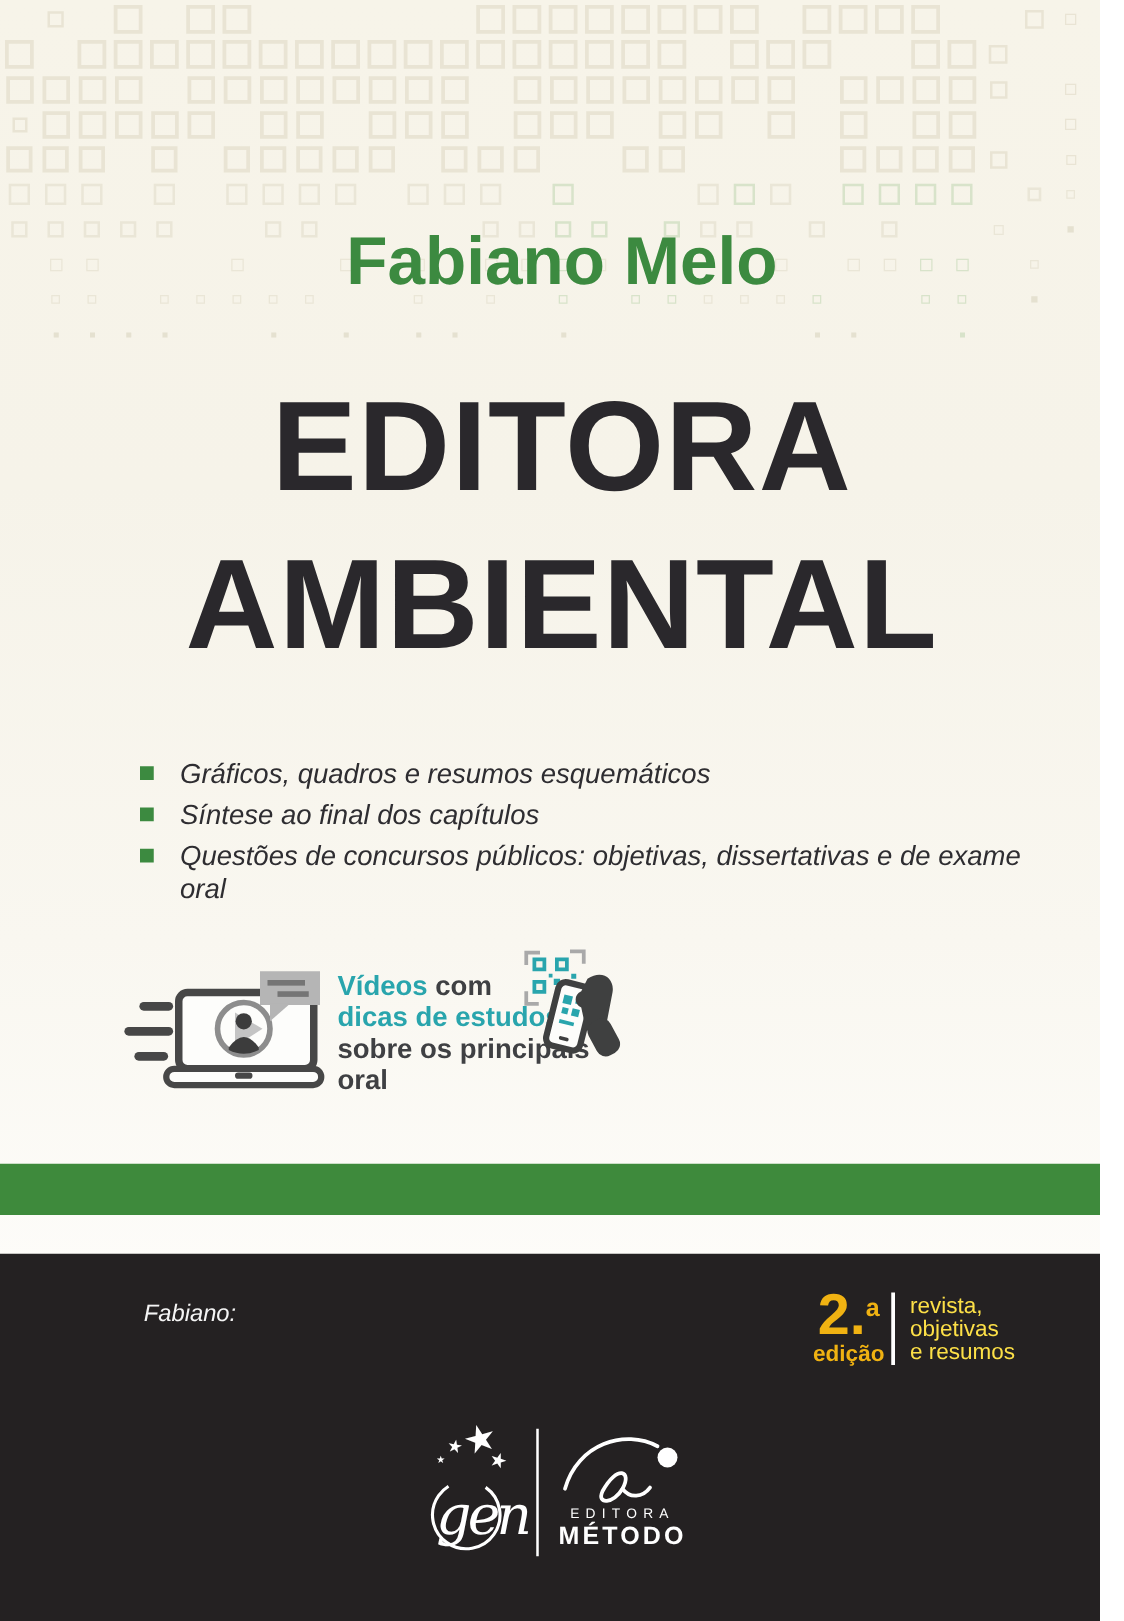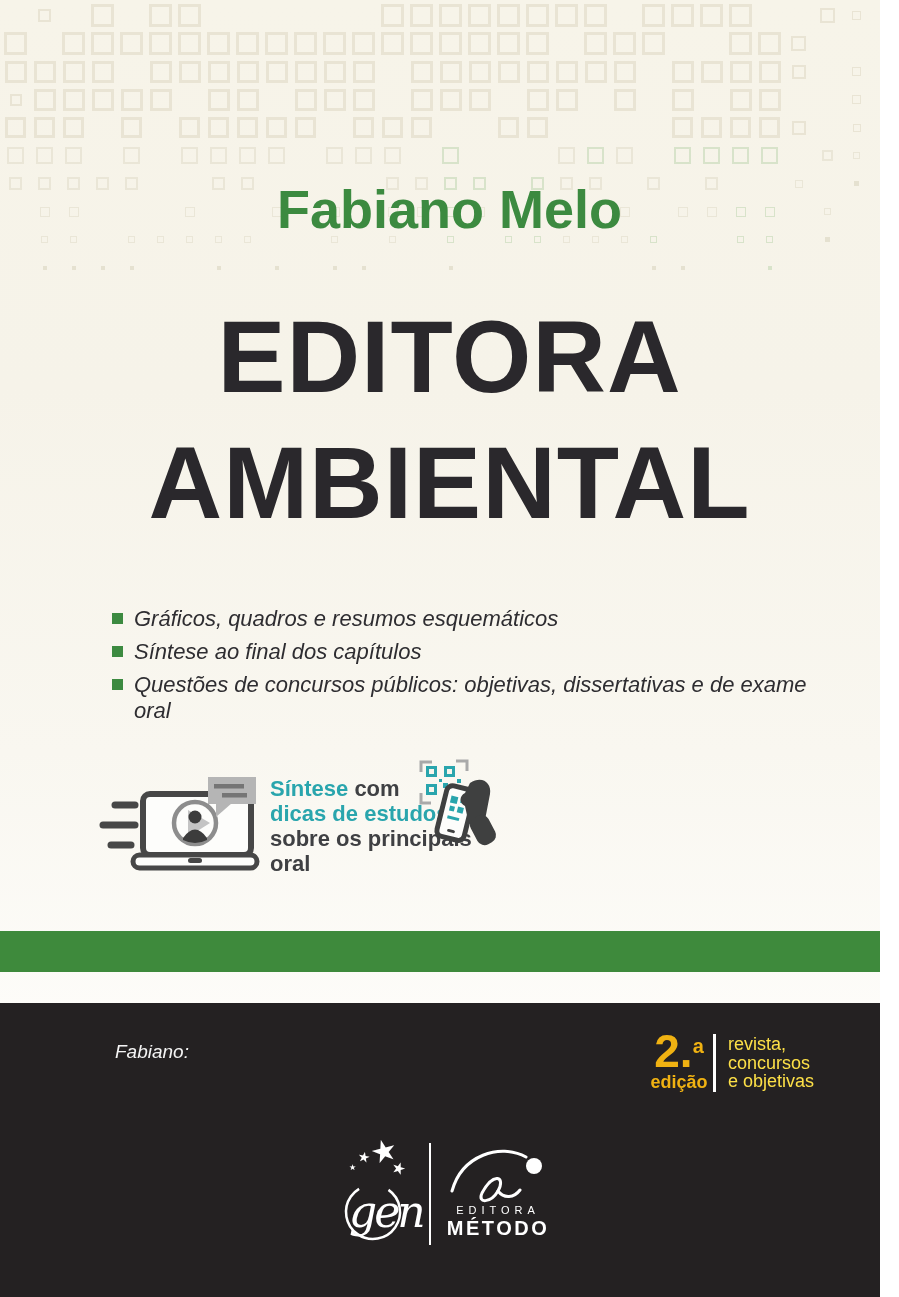--- a/index.html
+++ b/index.html
@@ -15,21 +15,21 @@
   .author{position:absolute;left:0;top:178px;width:899px;text-align:center;
     font-size:54px;font-weight:bold;color:var(--accent-green);letter-spacing:0;}
   
   .title{position:absolute;left:0;width:899px;text-align:center;
     font-weight:bold;color:var(--title-dark);font-size:102px;letter-spacing:1px;line-height:1;}
   .title.l1{top:306px;}
   .title.l2{top:432px;}
   
   .bullets{position:absolute;left:112px;top:606px;width:720px;}
   .bullet-row{display:flex;align-items:baseline;height:33px;
-    font-style:italic;font-size:22px;color:#2e2d31;}
+    font-style:italic;font-size:22px;color:#2e2d31;gap:10px;}
   .bullet-sq{flex:0 0 auto;width:11px;height:11px;background:var(--accent-green);
     margin-right:11px;transform:translateY(-2px);}
   
   .promo-text{position:absolute;left:270px;top:776px;width:230px;
     font-size:22px;font-weight:bold;line-height:25px;color:var(--promo-dark);}
   .teal{color:var(--teal);}
   .laptop-svg{position:absolute;left:98px;top:748px;}
   .qr-svg{position:absolute;left:413px;top:753px;}
   
   .green-band{position:absolute;left:0;top:931px;width:899px;height:41px;background:var(--band-green);}
@@ -289,21 +289,21 @@
     <path d="M85,90 q12,-17 24,0 l0,2 q-12,6 -24,0 z" fill="#3c3c3c"></path>
     <g>
       <rect x="110" y="29" width="48" height="27" fill="#b5b5b5"></rect>
       <polygon points="118,55 118,69 134,55" fill="#b5b5b5"></polygon>
       <rect x="116" y="36" width="30" height="4.5" fill="#757575"></rect>
       <rect x="124" y="45" width="25" height="4.5" fill="#757575"></rect>
     </g>
   </svg>
 
   <div class="promo-text">
-    <div><span class="teal">Síntese</span><span> com</span></div>
+    <div><span class="teal">Vídeos</span><span> com</span></div>
     <div class="teal">dicas de estudos</div>
     <div>sobre os principais</div>
     <div>oral</div>
   </div>
 
   <svg class="qr-svg" width="92" height="96" viewBox="0 0 92 96">
     <g stroke="#a9a9a9" stroke-width="3" fill="none">
       <path d="M8,19 V9 H19"></path>
         <path d="M43,8 H54 V18"></path>
         <path d="M8,40 V50 H18"></path>
@@ -342,22 +342,22 @@
   <div class="footer">
     <div class="inclui">Fabiano:</div>
 
     <div class="ed-left">
       <div><span class="ed-num">2.</span><span class="ed-sup">a</span></div>
       <div class="ed-word">edição</div>
     </div>
     <div class="ed-divider"></div>
     <div class="ed-right">
       <div>revista,</div>
-      <div>concursos</div>
-      <div>e objetivas</div>
+      <div>objetivas</div>
+      <div>e resumos</div>
     </div>
 
     <svg class="gen-svg" width="82" height="112" viewBox="0 0 82 112">
       <g fill="#ffffff" font-family="DejaVu Sans, sans-serif">
         <text x="27" y="25" font-size="30" transform="rotate(-15 42 13)">★</text>
         <text x="15" y="26" font-size="14" transform="rotate(10 22 20)">★</text>
         <text x="49" y="38" font-size="16" transform="rotate(18 57 31)">★</text>
         <text x="6" y="34" font-size="8">★</text>
       </g>
       <circle cx="30" cy="76" r="27" fill="none" stroke="#ffffff" stroke-width="2.5" stroke-dasharray="138 32" transform="rotate(-55 30 76)"></circle>

